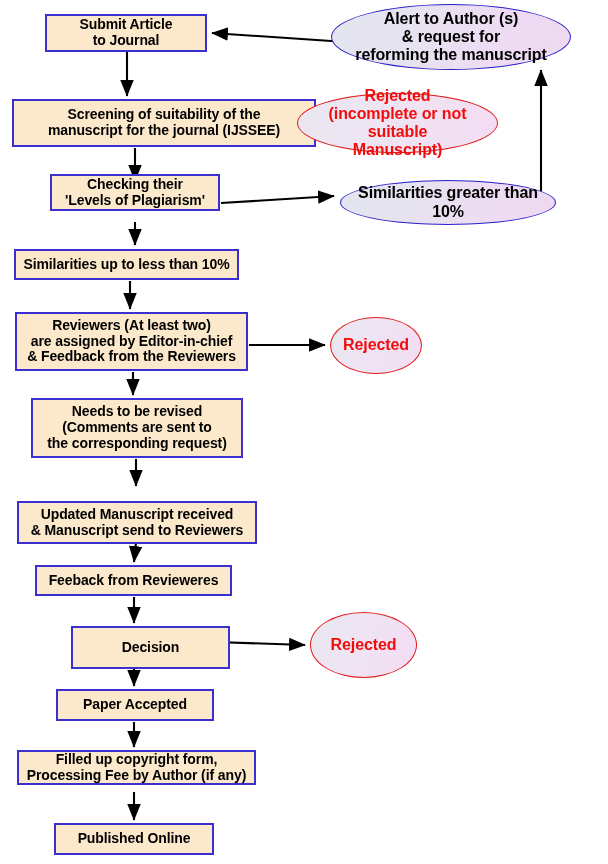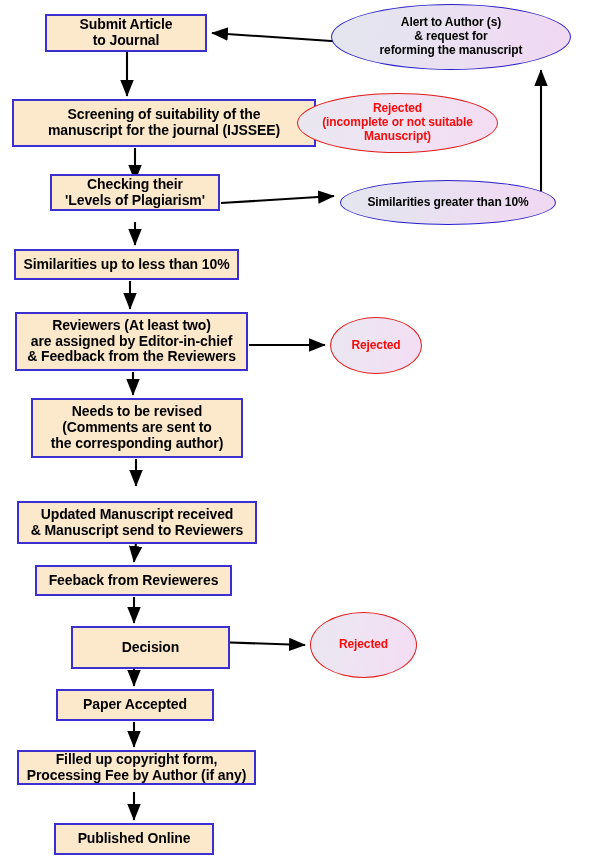--- a/index.html
+++ b/index.html
@@ -40,21 +40,21 @@
   .box {
     background: #fce8ca;
     border: 2px solid #3b2fd0;
     color: #000000;
     font-size: 14px;
     padding: 2px 4px;
     justify-content: center;
   }
   .ellipse {
     border-radius: 50%;
-    font-size: 12px;
+    font-size: 16px;
     padding: 2px 8px;
   }
   .ellipse-blue {
     border: 1.6px solid #2a20c8;
     color: #000000;
     background: linear-gradient(100deg, #e3e6ef 0%, #e7e2f0 35%, #eedcf3 70%, #f0d8f2 100%);
   }
   .ellipse-red {
     border: 1.8px solid #e01b1b;
     color: #f20d0d;
@@ -107,21 +107,21 @@
       <div class="node box" style="left: 50px; top: 174px; width: 170px; height: 37px;"><span>Checking their
 'Levels of Plagiarism'</span></div>
       <div class="node ellipse ellipse-blue" style="left: 340px; top: 180px; width: 216px; height: 45px;"><span>Similarities greater than 10%</span></div>
       <div class="node box" style="left: 14px; top: 249px; width: 225px; height: 31px;"><span>Similarities up to less than 10%</span></div>
       <div class="node box" style="left: 15px; top: 312px; width: 233px; height: 59px;"><span>Reviewers (At least two)
 are assigned by Editor-in-chief
 &amp; Feedback from the Reviewers</span></div>
       <div class="node ellipse ellipse-red" style="left: 330px; top: 317px; width: 92px; height: 57px;"><span>Rejected</span></div>
       <div class="node box" style="left: 31px; top: 398px; width: 212px; height: 60px;"><span>Needs to be revised
 (Comments are sent to
-the corresponding author)</span></div>
+the corresponding request)</span></div>
       <div class="node box" style="left: 17px; top: 489px; width: 240px; height: 43px; margin-top: 12px;"><span>Updated Manuscript received
 &amp; Manuscript send to Reviewers</span></div>
       <div class="node box" style="left: 35px; top: 565px; width: 197px; height: 31px;"><span>Feeback from Revieweres</span></div>
       <div class="node box" style="left: 71px; top: 626px; width: 159px; height: 43px;"><span>Decision</span></div>
       <div class="node ellipse ellipse-red" style="left: 310px; top: 612px; width: 107px; height: 66px;"><span>Rejected</span></div>
       <div class="node box" style="left: 56px; top: 689px; width: 158px; height: 32px;"><span>Paper Accepted</span></div>
       <div class="node box" style="left: 17px; top: 750px; width: 239px; height: 35px;"><span>Filled up copyright form,
 Processing Fee by Author  (if any)</span></div>
       <div class="node box" style="left: 54px; top: 823px; width: 160px; height: 32px;"><span>Published Online</span></div>
     </div>

